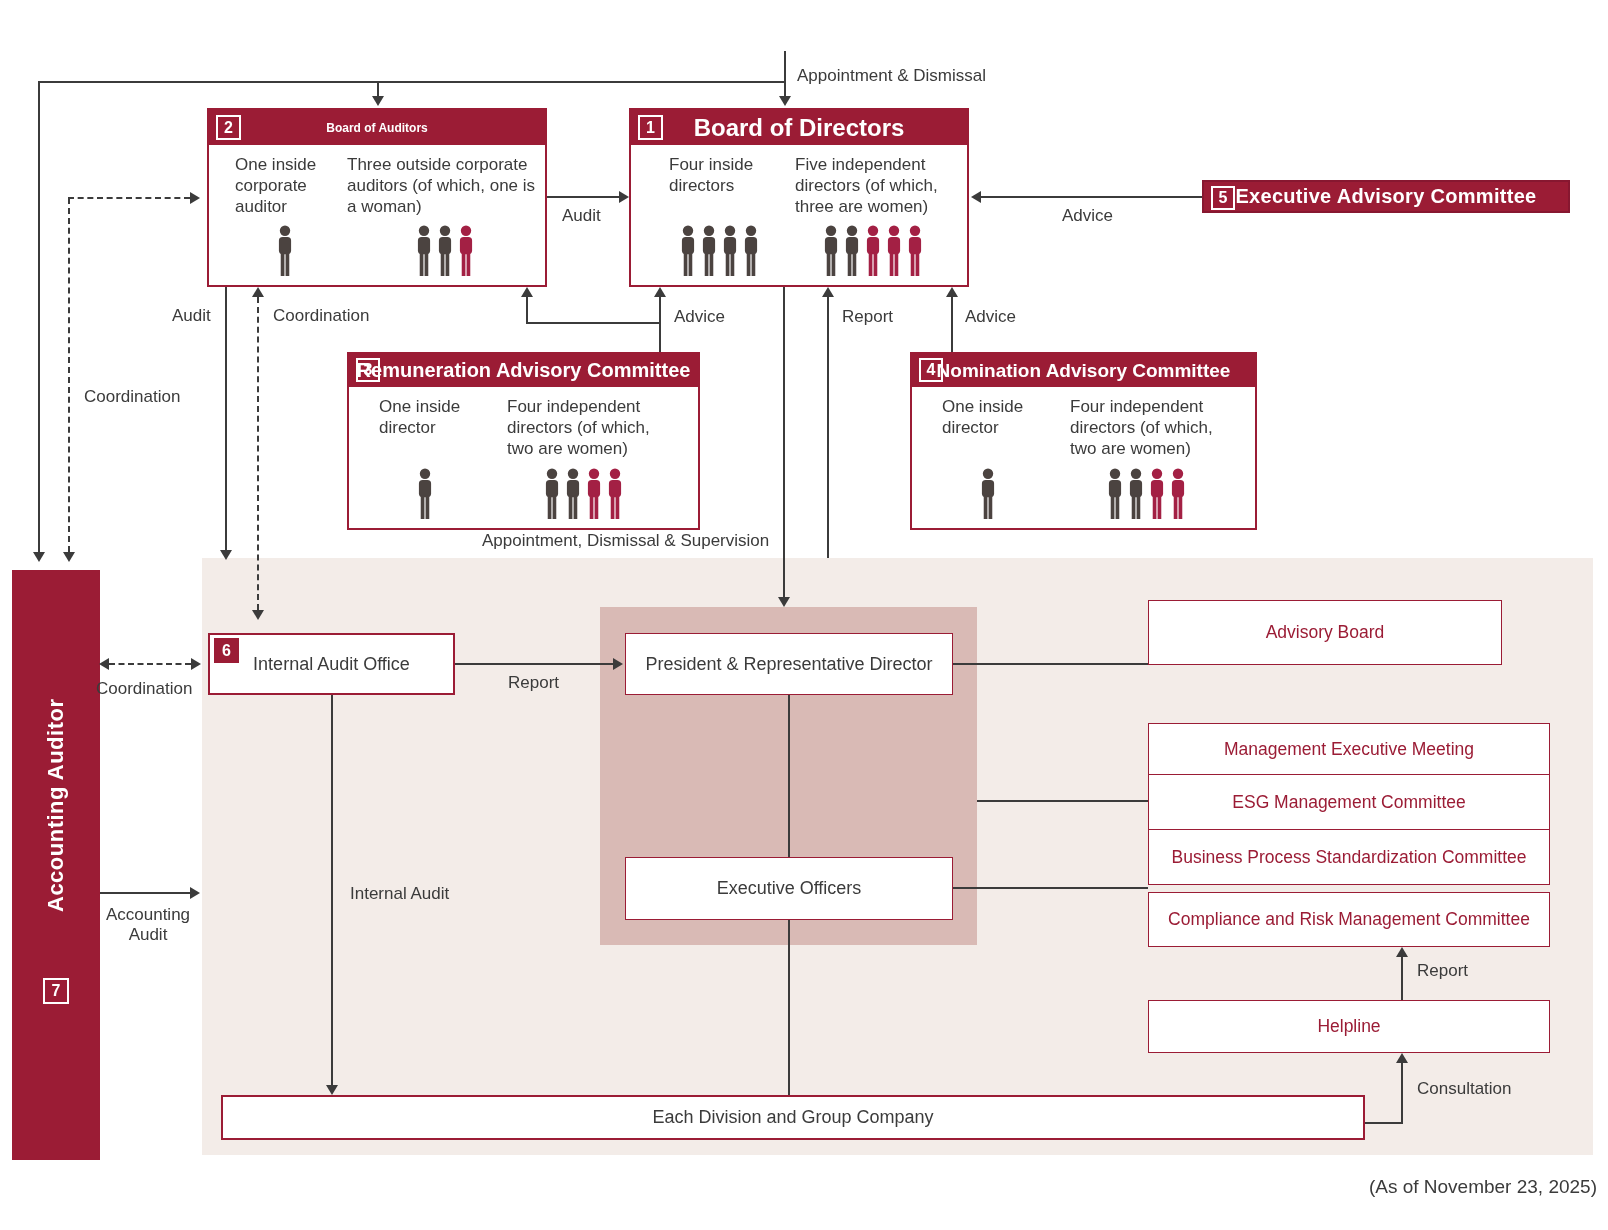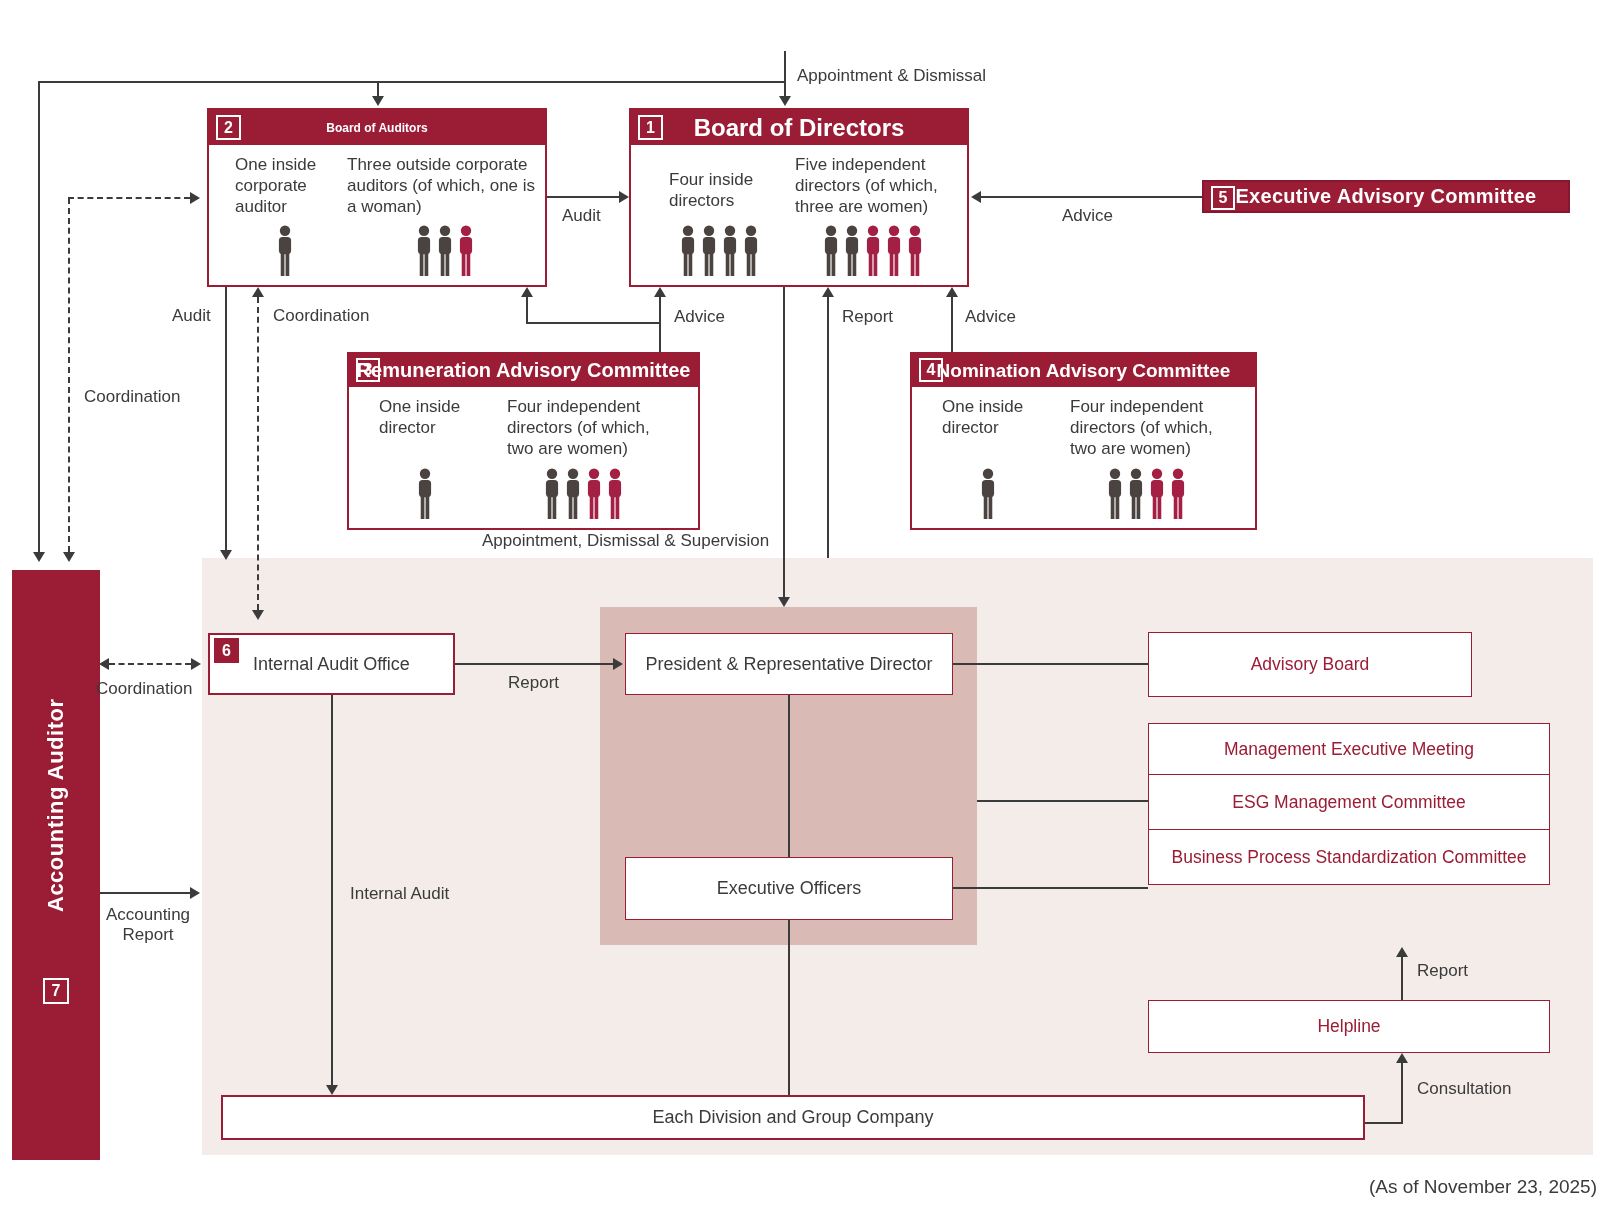--- a/index.html
+++ b/index.html
@@ -126,21 +126,21 @@
           </span>
         </div>
     </div>
   </div>
 
   <div class="org-box" style="left:629px;top:108px;width:340px;height:179px">
     <div class="org-head" style="height:35px">
       <span class="badge-o" style="left:7px;top:5px;width:25px;height:25px;font-size:16px">1</span>
       <span class="org-title" style="font-size:24px">Board of Directors</span>
     </div>
-    <div class="col" style="left:38px;width:100px;top:59px;bottom:9px">
+    <div class="col" style="left:38px;width:100px;top:44px;bottom:9px">
       <div class="col-text">Four inside directors</div>
       <div class="icons">
           <span class="person p-dark">
             <svg viewBox="0 0 24 62">
               <circle cx="12" cy="7" r="6.3"></circle>
               <rect x="4.6" y="14.5" width="14.8" height="21" rx="4.5"></rect>
               <rect x="6.8" y="33" width="4.5" height="29"></rect>
               <rect x="12.7" y="33" width="4.5" height="29"></rect>
             </svg>
           </span>
@@ -386,21 +386,21 @@
     <span>Internal Audit Office</span>
   </div>
 
   <div class="dh" style="left:109px;top:663px;width:82px"></div>
   <div class="ah ah-left" style="left:99px;top:658px"></div>
   <div class="ah ah-right" style="left:191px;top:658px"></div>
   <div class="lbl" style="left:96px;top:679px">Coordination</div>
 
   <div class="hl" style="left:100px;top:892px;width:90px"></div>
   <div class="ah ah-right" style="left:190px;top:887px"></div>
-  <div class="lbl c" style="left:98px;top:905px;width:100px">Accounting Report</div>
+  <div class="lbl c" style="left:98px;top:905px;width:100px">Accounting Audit</div>
 
   <div class="hl" style="left:455px;top:663px;width:158px"></div>
   <div class="ah ah-right" style="left:613px;top:658px"></div>
   <div class="lbl" style="left:508px;top:673px">Report</div>
 
   <div class="vl" style="left:331px;top:695px;height:390px"></div>
   <div class="ah ah-down" style="left:326px;top:1085px"></div>
   <div class="lbl" style="left:350px;top:884px">Internal Audit</div>
 
   <div class="wbox" style="left:625px;top:633px;width:328px;height:62px;border-width:1.5px">
@@ -409,27 +409,30 @@
   <div class="vl" style="left:788px;top:695px;height:162px"></div>
   <div class="wbox" style="left:625px;top:857px;width:328px;height:63px;border-width:1.5px">
     <span>Executive Officers</span>
   </div>
   <div class="vl" style="left:788px;top:920px;height:175px"></div>
 
   <div class="hl" style="left:953px;top:663px;width:195px"></div>
   <div class="hl" style="left:977px;top:800px;width:171px"></div>
   <div class="hl" style="left:953px;top:887px;width:195px"></div>
 
-  <div class="wbox mr" style="left:1148px;top:632px;width:324px;height:65px">
+  <div class="wbox mr" style="left:1148px;top:600px;width:354px;height:65px">
     <span>Advisory Board</span>
   </div>
   <div class="stack" style="left:1148px;top:723px;width:402px">
     <div class="row" style="height:50px">Management Executive Meeting</div>
     <div class="row" style="height:55px">ESG Management Committee</div>
     <div class="row" style="height:55px">Business Process Standardization Committee</div>
+  </div>
+  <div class="wbox mr" style="left:1148px;top:892px;width:402px;height:55px">
+    <span>Compliance and Risk Management Committee</span>
   </div>
   <div class="wbox mr" style="left:1148px;top:1000px;width:402px;height:53px">
     <span>Helpline</span>
   </div>
 
   <div class="vl" style="left:1401px;top:957px;height:43px"></div>
   <div class="ah ah-up" style="left:1396px;top:947px"></div>
   <div class="lbl" style="left:1417px;top:961px">Report</div>
   <div class="vl" style="left:1401px;top:1063px;height:61px"></div>
   <div class="ah ah-up" style="left:1396px;top:1053px"></div>

